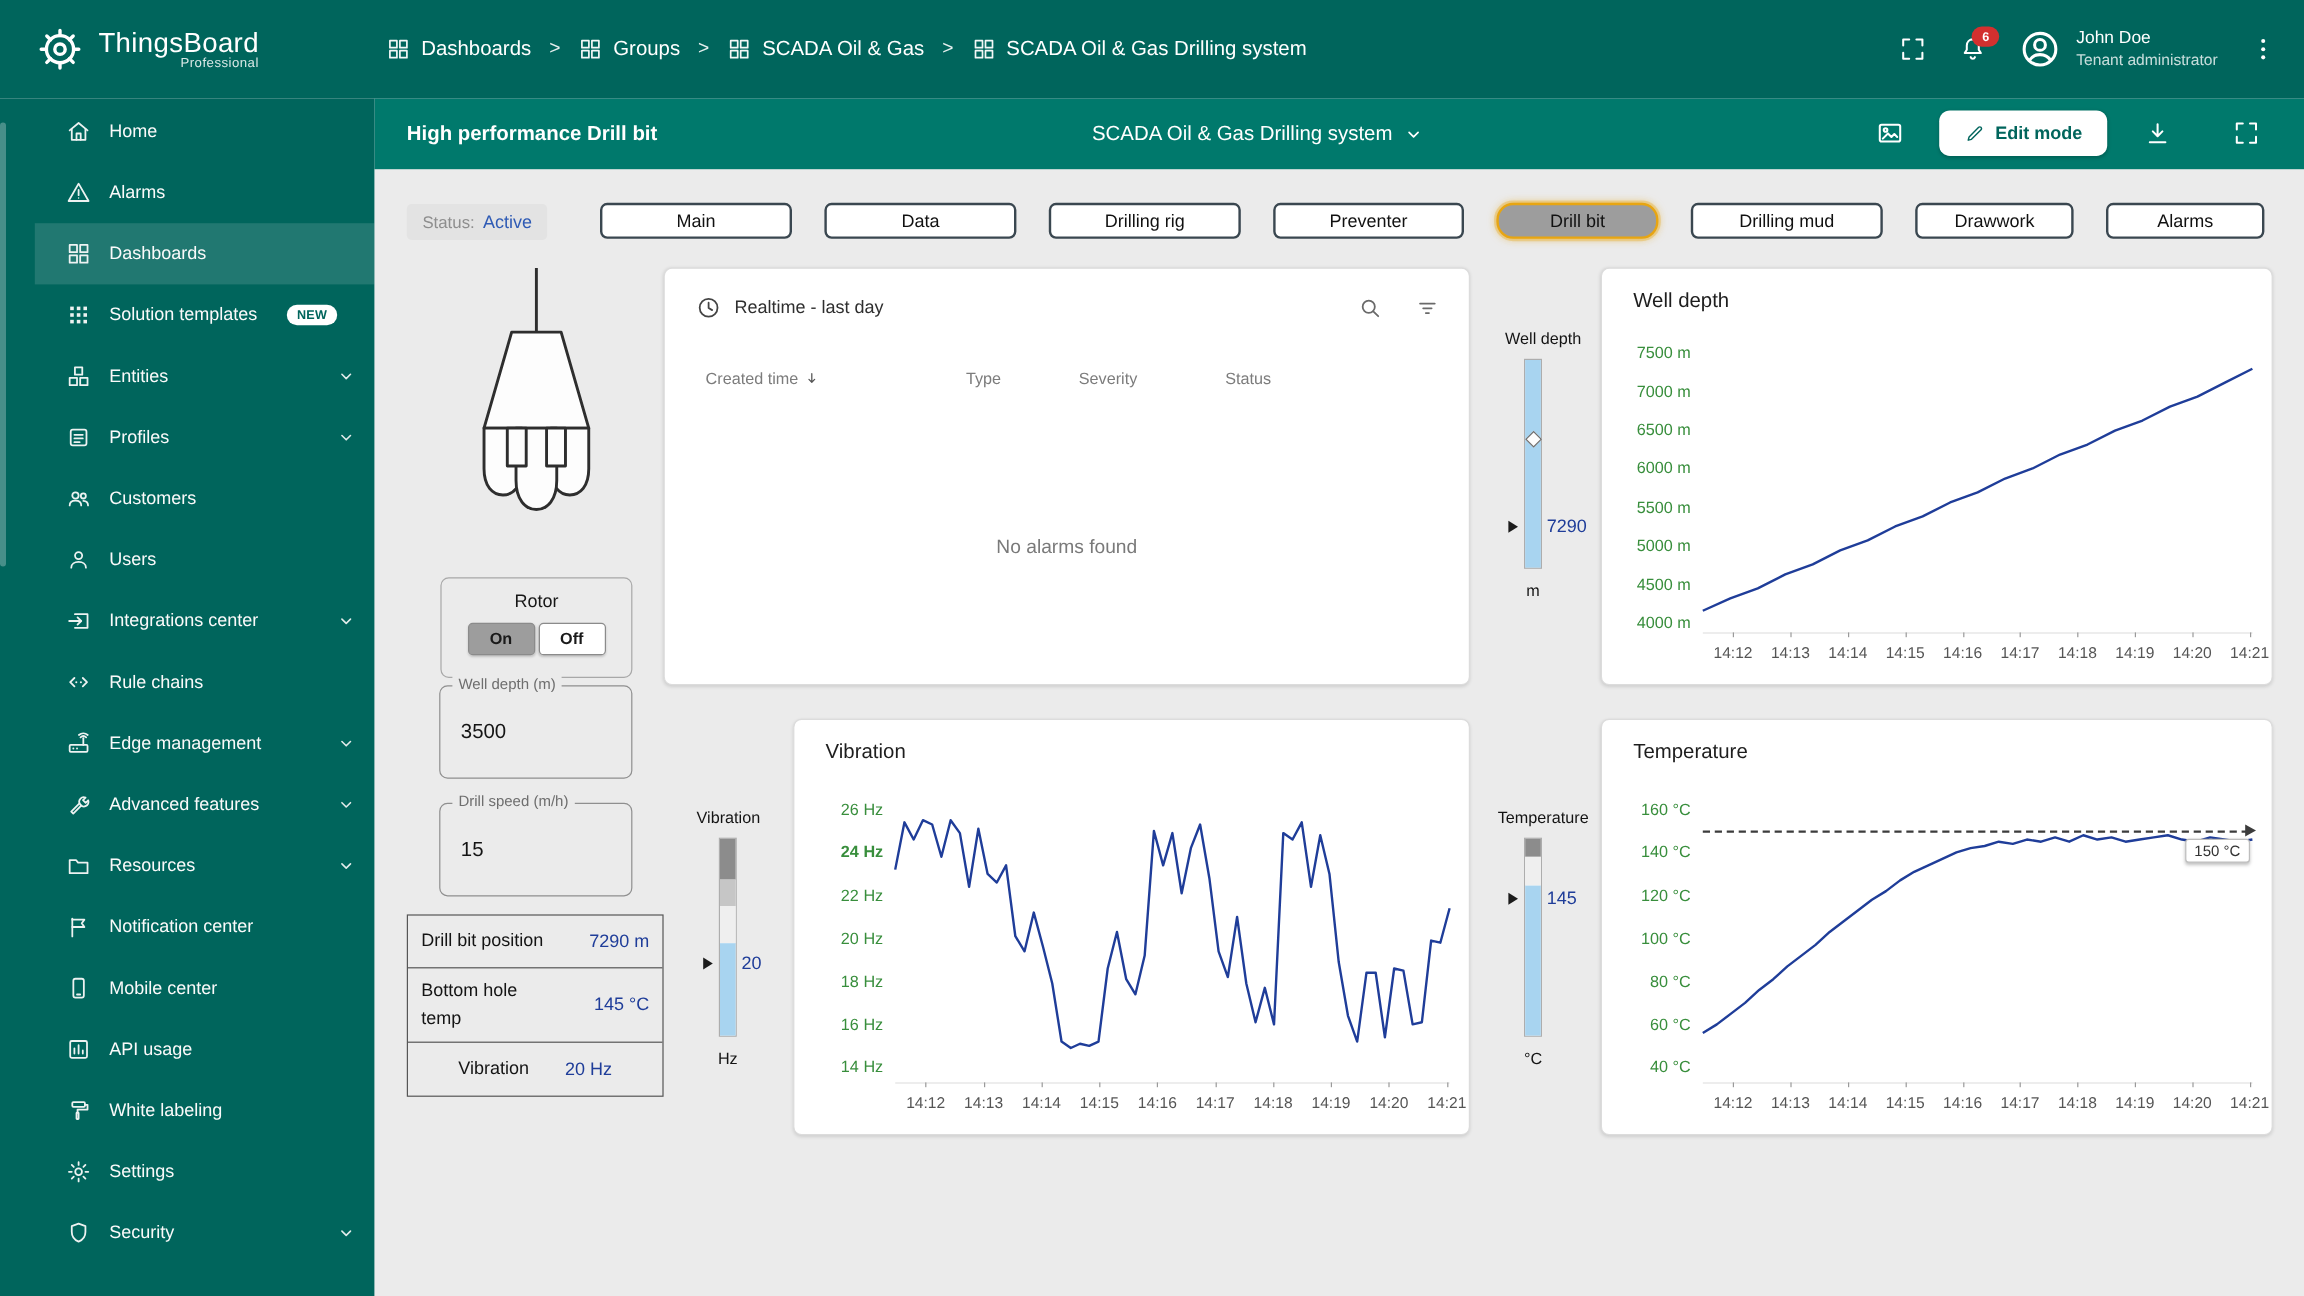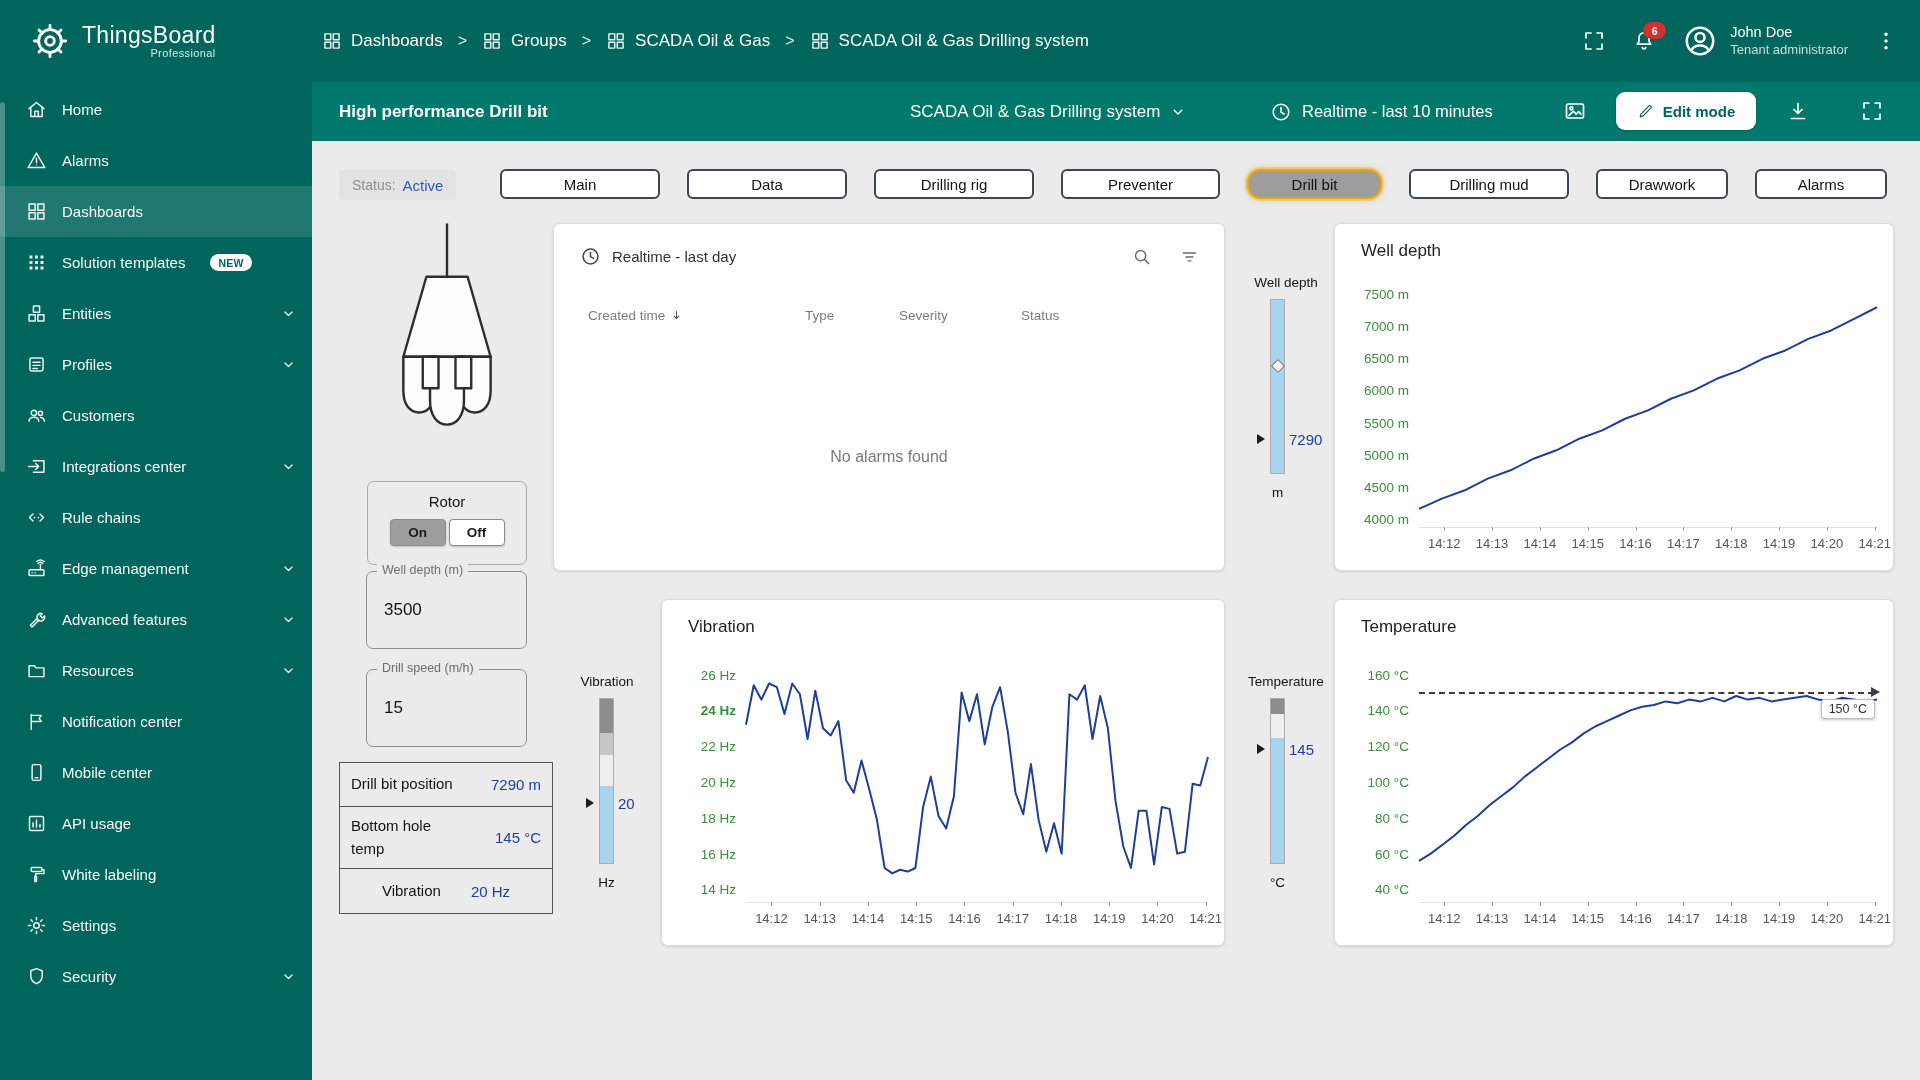--- a/index.html
+++ b/index.html
@@ -25,21 +25,21 @@
       font-size:10.5px;font-weight:700;min-width:17px;height:17px;border-radius:9px;display:flex;
       align-items:center;justify-content:center;padding:0 3px;}
   .avatar{width:36px;height:36px;}
   .user-block{margin-left:12px;line-height:1.3;}
   .user-name{font-size:14.5px;}
   .user-role{font-size:13px;opacity:.78;}
 
   
   .sidebar{position:absolute;left:0;top:82px;width:312px;height:998px;background:var(--primary,#00655C);color:#fff;z-index:5;}
   .sidebar-scroll-thumb{position:absolute;left:0;top:20px;width:5px;height:370px;background:rgba(255,255,255,.28);border-radius:3px;}
-  .side-nav{position:absolute;top:2px;left:0;right:0;}
+  .side-nav{position:absolute;top:2px;left:0;right:0;padding-left:29px;}
   .side-item{height:51px;display:flex;align-items:center;padding:0 14px 0 26px;gap:15px;font-size:15px;cursor:pointer;color:#FAFAFA;}
   .side-item.active{background:rgba(255,255,255,.13);}
   .side-icon{width:21px;height:21px;flex:0 0 auto;opacity:.95;}
   .side-label{white-space:nowrap;}
   .new-badge{margin-left:10px;background:#fff;color:var(--primary,#00655C);font-size:10.5px;font-weight:700;
              padding:2.5px 8px;border-radius:9px;letter-spacing:.3px;}
   .chev{margin-left:auto;width:19px;height:19px;opacity:.9;}
 
   
   .dash-toolbar{position:absolute;left:312px;top:82px;width:1608px;height:59px;background:var(--toolbar,#00796C);color:#fff;z-index:4;}
@@ -334,20 +334,29 @@
               <path d="M3.5 18.5c0-3 2.5-4.5 5.5-4.5s5.5 1.5 5.5 4.5"></path>
               <circle cx="16.5" cy="9.5" r="2.4"></circle>
               <path d="M16.5 14.2c2.6.2 4.5 1.6 4.5 4.3"></path>
             </svg>
           </span>
           <span class="side-label">Customers</span>
         </div>
         <div class="side-item">
           <span class="icon side-icon">
             <svg viewBox="0 0 24 24" fill="none" stroke="currentColor" stroke-width="1.7" stroke-linecap="round" stroke-linejoin="round">
+              <circle cx="12" cy="8" r="3.4"></circle>
+              <path d="M5 19.5c0-3.6 3.1-5.5 7-5.5s7 1.9 7 5.5"></path>
+            </svg>
+          </span>
+          <span class="side-label">Users</span>
+        </div>
+        <div class="side-item">
+          <span class="icon side-icon">
+            <svg viewBox="0 0 24 24" fill="none" stroke="currentColor" stroke-width="1.7" stroke-linecap="round" stroke-linejoin="round">
               <path d="M8.5 5.5H20.5V18.5H8.5"></path>
               <path d="M3 12h11"></path>
               <path d="M11 8.5 14.5 12 11 15.5"></path>
             </svg>
           </span>
           <span class="side-label">Integrations center</span>
           <span class="icon chev">
             <svg viewBox="0 0 24 24" fill="none" stroke="currentColor" stroke-width="1.7" stroke-linecap="round" stroke-linejoin="round">
               <path d="M7.5 10l4.5 4.5L16.5 10"></path>
             </svg>
@@ -475,29 +484,20 @@
 
   <div class="dash-toolbar">
     <div class="dash-title">High performance Drill bit</div>
     <div class="entity-select">
       <span>SCADA Oil &amp; Gas Drilling system</span>
       <span class="icon">
           <svg viewBox="0 0 24 24" fill="none" stroke="currentColor" stroke-width="1.7" stroke-linecap="round" stroke-linejoin="round">
             <path d="M7.5 10l4.5 4.5L16.5 10"></path>
           </svg>
         </span>
-    </div>
-    <div class="timewindow">
-      <span class="icon">
-          <svg viewBox="0 0 24 24" fill="none" stroke="currentColor" stroke-width="1.7" stroke-linecap="round" stroke-linejoin="round">
-            <circle cx="12" cy="12" r="8.5"></circle>
-            <path d="M12 7.2v5l3.4 2"></path>
-          </svg>
-        </span>
-      <span>Realtime - last 10 minutes</span>
     </div>
     <span class="ticon icon" style="left:1251px">
         <svg viewBox="0 0 24 24" fill="none" stroke="currentColor" stroke-width="1.7" stroke-linecap="round" stroke-linejoin="round">
           <rect x="3.5" y="5" width="17" height="14" rx="1.5"></rect>
           <circle cx="8.3" cy="9.3" r="1.5"></circle>
           <path d="M6 16.5l4.3-4.3 2.9 2.9 2.4-2.4 2.4 2.4"></path>
         </svg>
       </span>
     <button class="edit-btn">
       <span class="icon">

